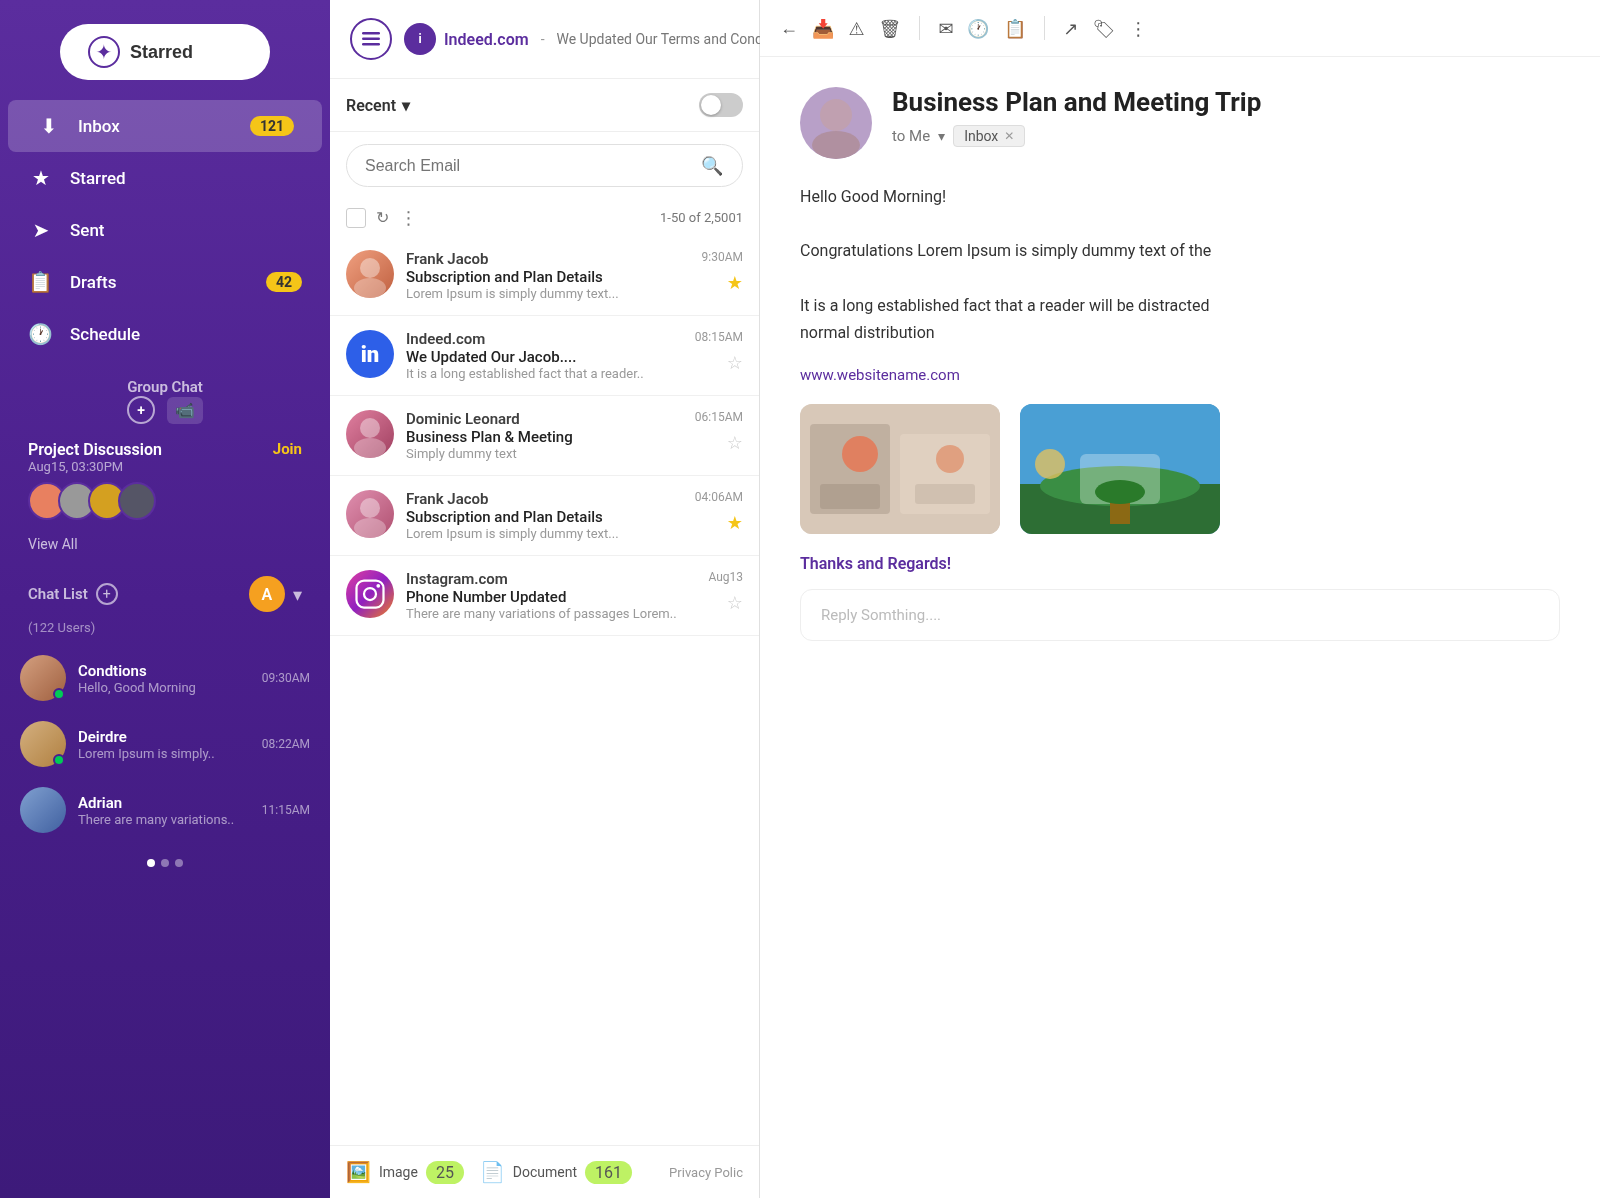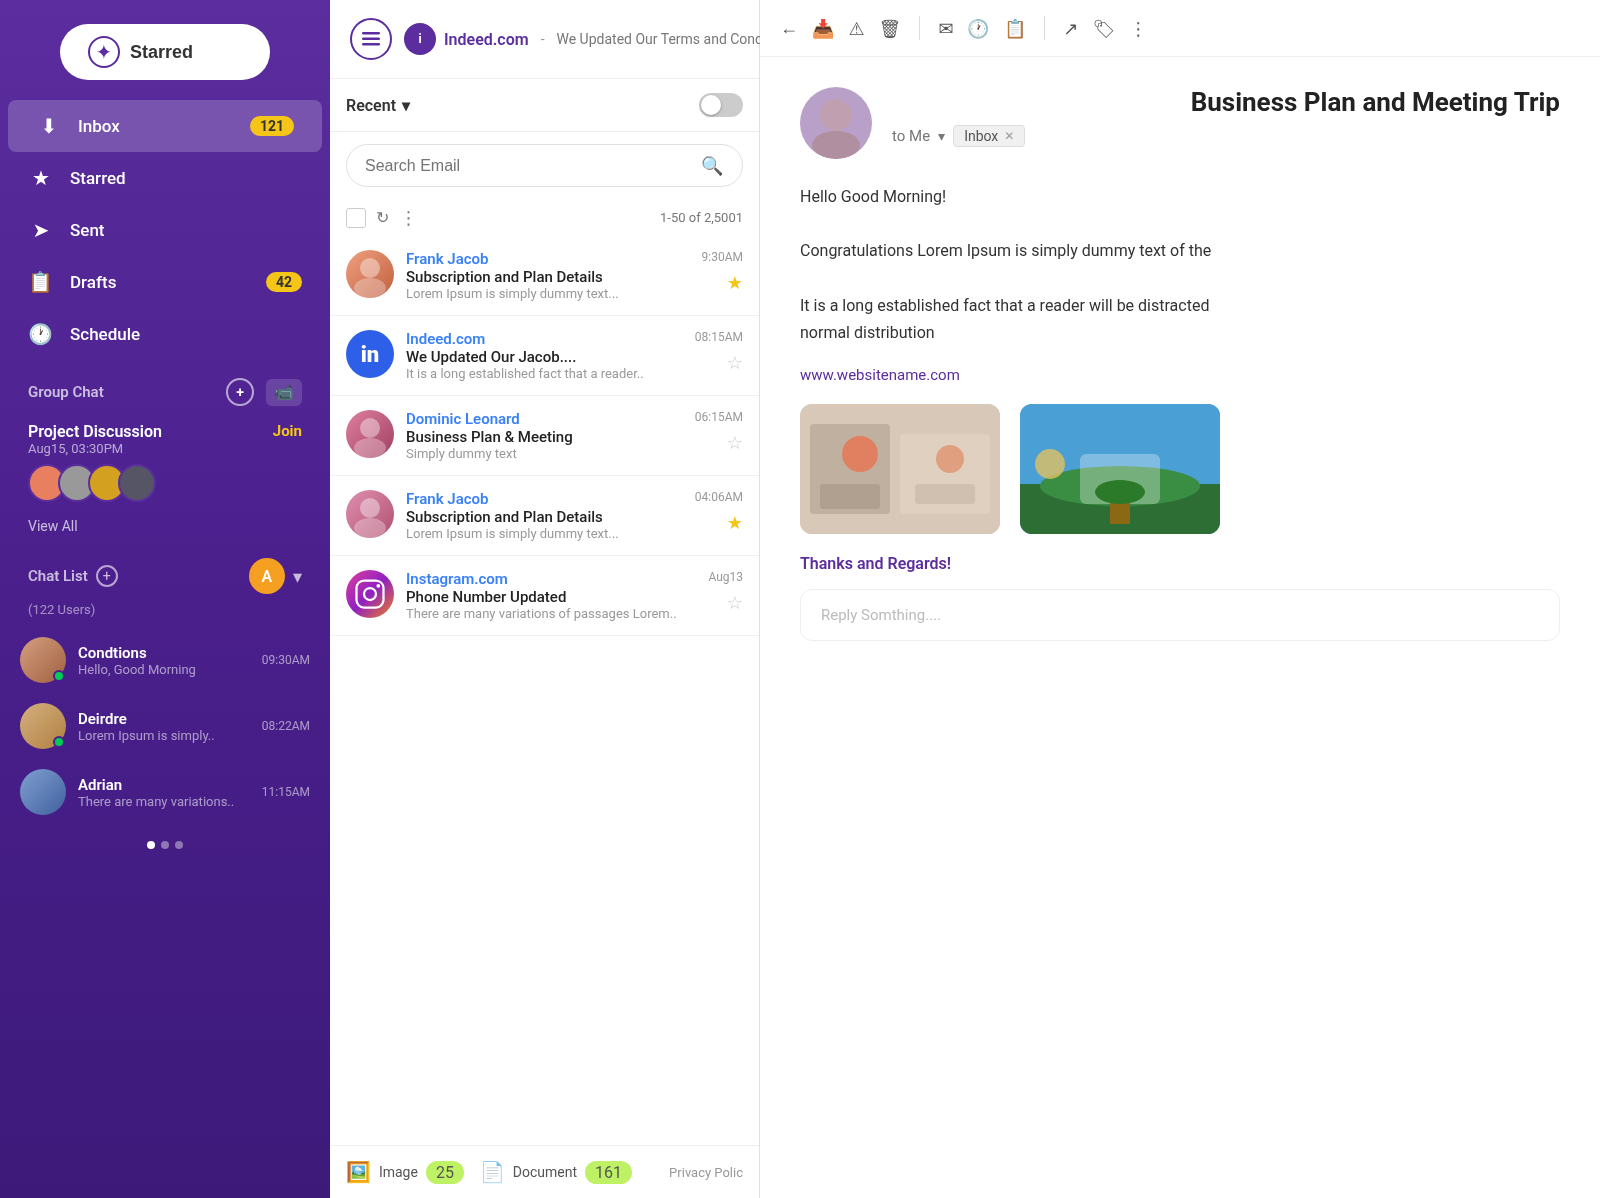--- a/index.html
+++ b/index.html
@@ -55,20 +55,21 @@
     .nav-item .nav-badge { background: #f5c518; color: #333; border-radius: 10px; padding: 2px 10px; font-size: 14px; font-weight: 700; }
 
     .section-title {
       color: rgba(255,255,255,0.7);
       font-size: 15px;
       font-weight: 600;
       padding: 18px 28px 8px;
       display: flex;
       align-items: center;
       justify-content: space-between;
+      flex-direction: column;
     }
     .section-actions { display: flex; gap: 12px; align-items: center; }
     .icon-btn { width: 28px; height: 28px; border: 2px solid rgba(255,255,255,0.6); border-radius: 50%; display: flex; align-items: center; justify-content: center; color: white; font-size: 14px; cursor: pointer; }
     .video-btn { background: rgba(255,255,255,0.15); border-radius: 6px; padding: 4px 8px; color: white; font-size: 16px; cursor: pointer; border: none; }
 
     .group-chat-item {
       padding: 8px 28px;
       color: white;
     }
     .group-chat-name { font-size: 16px; font-weight: 600; display: flex; justify-content: space-between; }
@@ -146,21 +147,21 @@
       display: flex; align-items: center; padding: 8px 16px; gap: 10px;
     }
     .checkbox-empty { width: 20px; height: 20px; border: 1.5px solid #ccc; border-radius: 3px; flex-shrink: 0; cursor: pointer; }
     .refresh-icon { color: #777; cursor: pointer; font-size: 16px; }
     .more-icon { color: #777; cursor: pointer; font-size: 18px; }
     .count-text { margin-left: auto; font-size: 13px; color: #777; }
 
     .email-item { display: flex; align-items: flex-start; padding: 14px 16px; border-bottom: 1px solid #f0f0f0; cursor: pointer; gap: 12px; }
     .email-avatar { width: 48px; height: 48px; border-radius: 50%; flex-shrink: 0; display: flex; align-items: center; justify-content: center; font-size: 16px; font-weight: 600; color: white; overflow: hidden; }
     .email-content { flex: 1; min-width: 0; }
-    .email-sender { color: #3b82f6; font-size: 15px; font-weight: 600; }
+    .email-sender { color: #404040; font-size: 15px; font-weight: 600; }
     .email-subject-line { font-size: 15px; font-weight: 500; color: #222; }
     .email-preview-text { font-size: 13px; color: #999; white-space: nowrap; overflow: hidden; text-overflow: ellipsis; }
     .email-meta { display: flex; flex-direction: column; align-items: flex-end; gap: 8px; flex-shrink: 0; }
     .email-time { font-size: 12px; color: #999; }
     .star-icon { font-size: 18px; color: #ccc; cursor: pointer; }
     .star-icon.starred { color: #f5c518; }
 
     .bottom-tabs {
       margin-top: auto;
       border-top: 1px solid #eee;
@@ -187,21 +188,21 @@
     .detail-toolbar {
       display: flex; align-items: center; padding: 16px 20px; border-bottom: 1px solid #eee; gap: 14px;
     }
     .toolbar-icon { font-size: 18px; color: #555; cursor: pointer; }
     .toolbar-divider { width: 1px; height: 24px; background: #ddd; margin: 0 4px; }
     .toolbar-group { display: flex; gap: 14px; align-items: center; }
 
     .detail-content { flex: 1; overflow-y: auto; padding: 30px 40px; }
     .email-header-section { display: flex; align-items: flex-start; gap: 20px; margin-bottom: 24px; }
     .sender-avatar-lg { width: 72px; height: 72px; border-radius: 50%; background: #b8a0c8; overflow: hidden; flex-shrink: 0; display: flex; align-items: center; justify-content: center; }
-    .email-title-section { flex: 1; text-align: right; }
+    .email-title-section { flex: 1; }
     .email-title { font-size: 26px; font-weight: 700; color: #222; margin-bottom: 8px; }
     .email-to-line { display: flex; align-items: center; gap: 8px; }
     .to-label { font-size: 15px; color: #777; }
     .dropdown-arrow { color: #777; cursor: pointer; font-size: 14px; }
     .inbox-tag { background: #f0f0f0; border: 1px solid #ddd; border-radius: 4px; padding: 2px 10px; font-size: 14px; color: #555; display: flex; align-items: center; gap: 6px; cursor: pointer; }
     .tag-close { color: #999; font-size: 12px; cursor: pointer; }
 
     .email-body { font-size: 16px; color: #333; line-height: 1.7; margin-bottom: 20px; }
     .email-link { color: #5b2d9e; text-decoration: none; font-size: 15px; margin-bottom: 20px; display: block; }
     .email-images { display: flex; gap: 20px; margin: 20px 0; }

